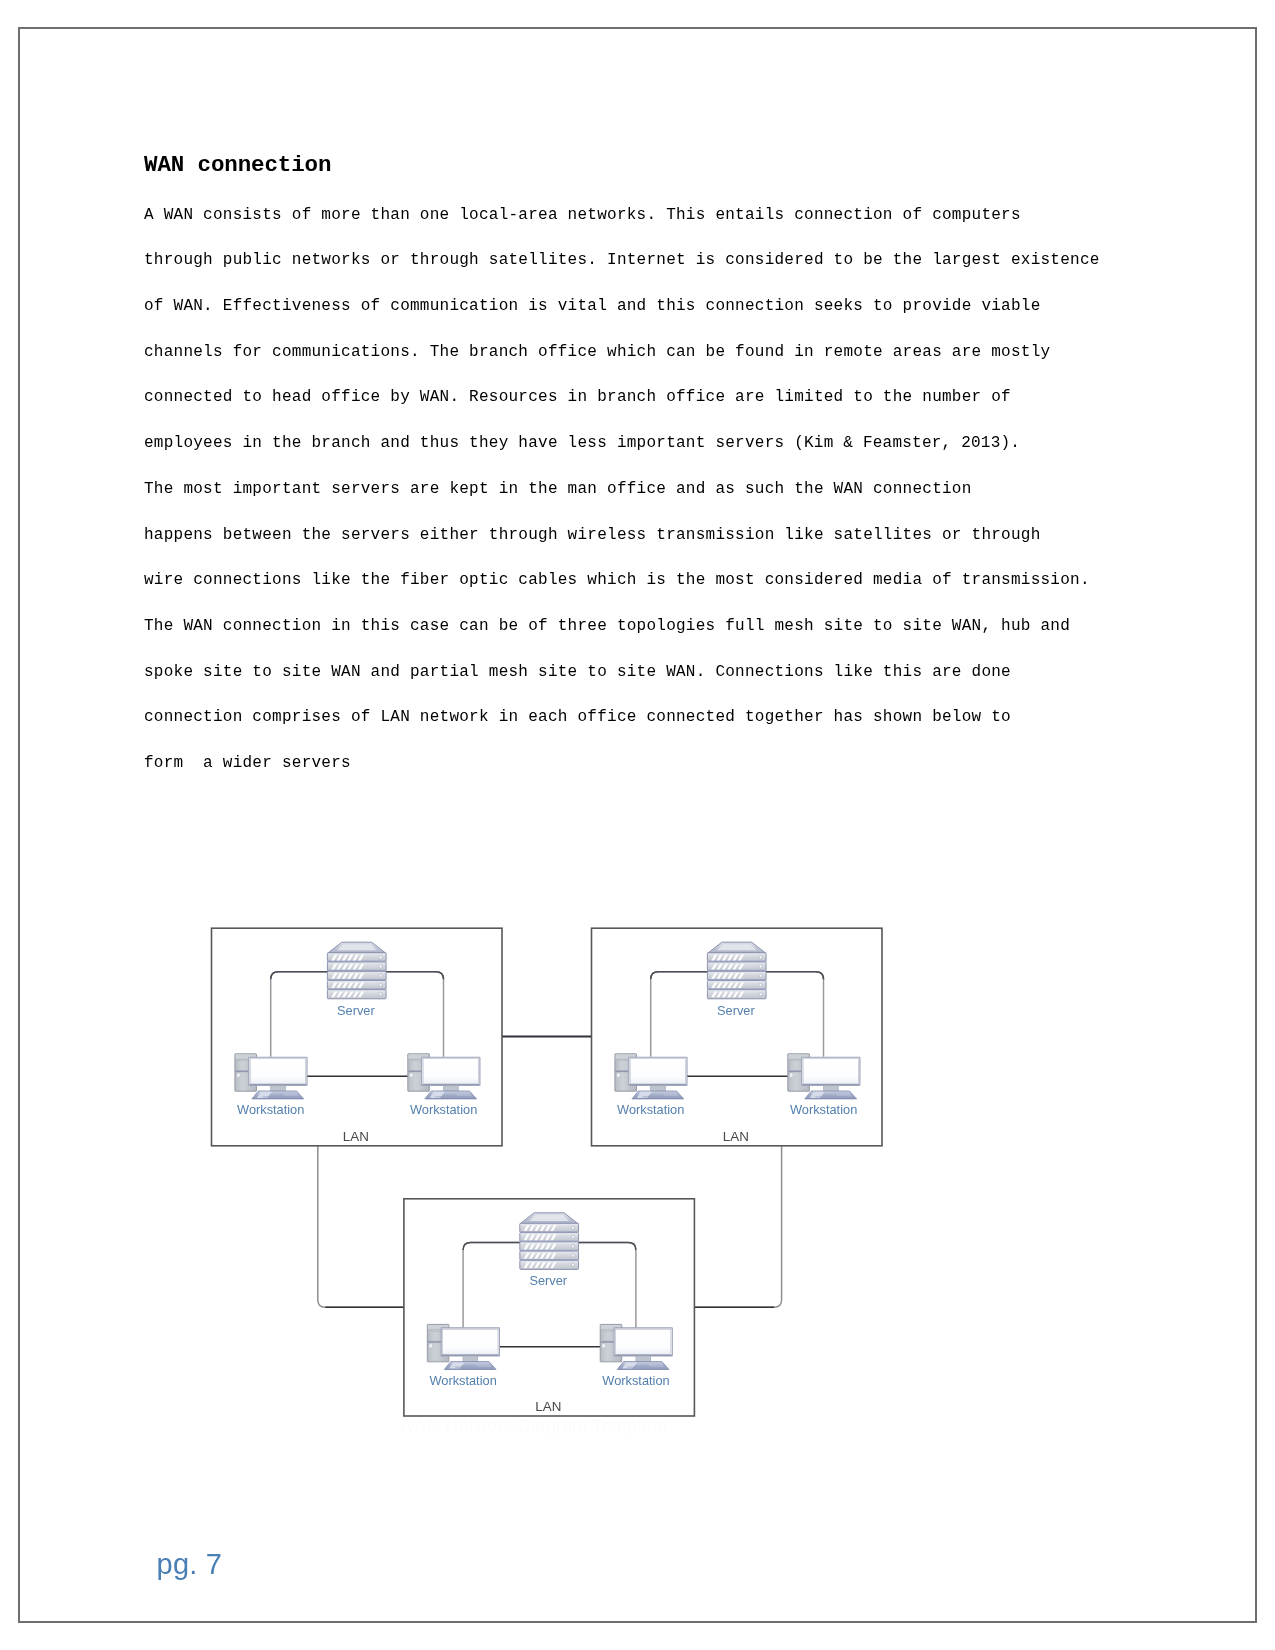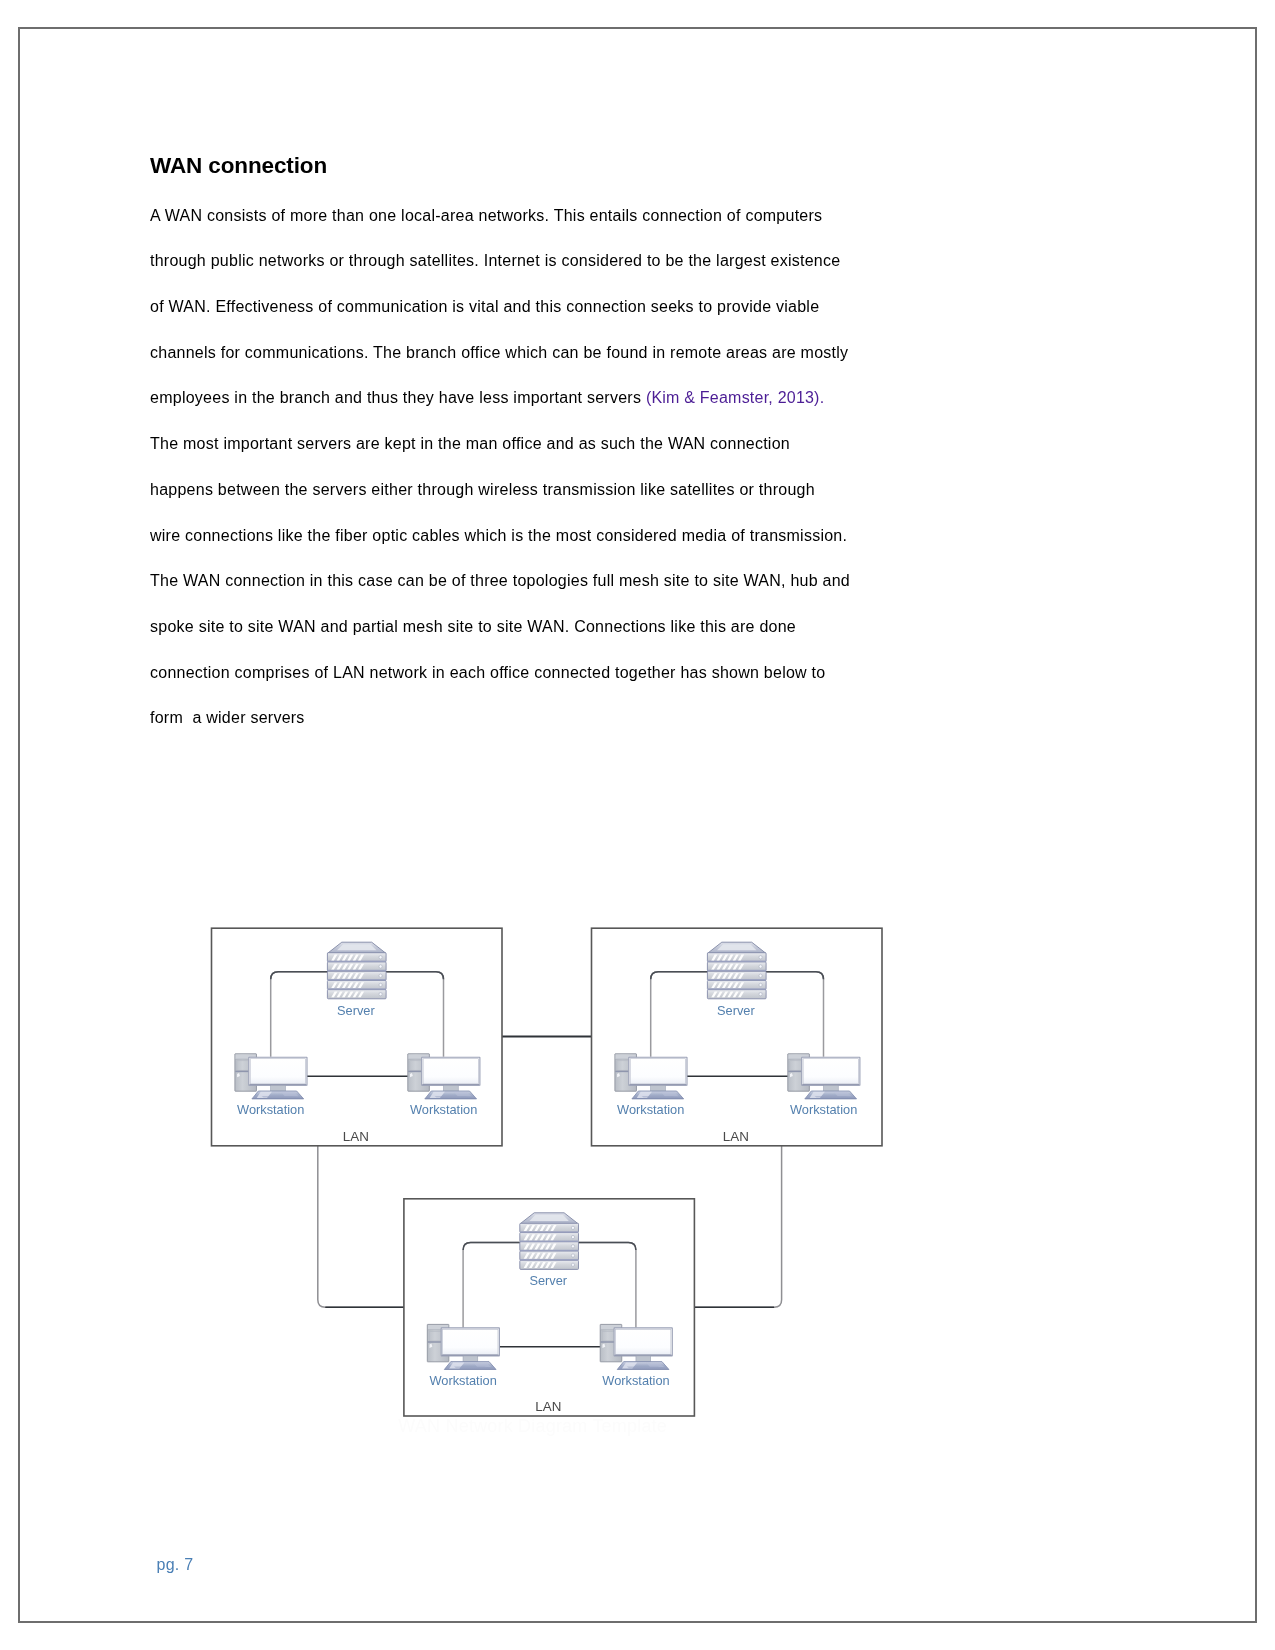--- a/index.html
+++ b/index.html
@@ -1,41 +1,42 @@
 <!DOCTYPE html>
 <html><head>
 <meta charset="utf-8">
 <title>WAN connection</title>
 <style>
   html,body{margin:0;padding:0;background:#ffffff;}
   body{width:1275px;height:1650px;overflow:hidden;font-family:"Liberation Sans",sans-serif;
        -webkit-font-smoothing:antialiased;}
   .page{position:absolute;left:18px;top:27px;width:1239px;height:1596px;
         border:2.4px solid #6e6e6e;background:#fff;box-sizing:border-box;}
-  .content{position:absolute;left:130px;top:114.2px;width:990px;height:790px;}
+  .content{position:absolute;left:124px;top:114.2px;width:990px;height:790px;font-family:Liberation Mono, monospace;}
   h1.heading{font-size:22.5px;font-weight:bold;color:#000;margin:0;line-height:45.7px;
              letter-spacing:-0.12px;position:absolute;left:0;top:0;white-space:pre;}
   .para{position:absolute;left:0;top:49.4px;}
   .para .ln{font-size:16px;color:#000000;line-height:45.7px;white-space:pre;letter-spacing:0.25px;}
-  .cite{color:#4c1d95;letter-spacing:0.22px;}
-  .pgnum{position:absolute;left:136.5px;top:1524.2px;font-size:16px;color:#4a7fb5;letter-spacing:0.25px;line-height:23.2px;}
+  .cite{color:#000000;letter-spacing:0.22px;}
+  .pgnum{position:absolute;left:136.5px;top:1524.2px;font-size:29px;color:#4a7fb5;letter-spacing:0.25px;line-height:23.2px;}
   .diagram{position:absolute;left:0;top:0;}
   .dlabel{font-family:"Liberation Sans",sans-serif;}
 </style>
 </head>
 <body>
 
 <div class="page">
   <div class="content">
     <h1 class="heading">WAN connection</h1>
     <div class="para">
         <div class="ln">A WAN consists of more than one local-area networks. This entails connection of computers</div>
         <div class="ln">through public networks or through satellites. Internet is considered to be the largest existence</div>
         <div class="ln">of WAN. Effectiveness of communication is vital and this connection seeks to provide viable</div>
         <div class="ln">channels for communications. The branch office which can be found in remote areas are mostly</div>
+        <div class="ln">connected to head office by WAN. Resources in branch office are limited to the number of</div>
         <div class="ln">employees in the branch and thus they have less important servers <span class="cite">(Kim &amp; Feamster, 2013).</span></div>
         <div class="ln">The most important servers are kept in the man office and as such the WAN connection</div>
         <div class="ln">happens between the servers either through wireless transmission like satellites or through</div>
         <div class="ln">wire connections like the fiber optic cables which is the most considered media of transmission.</div>
         <div class="ln">The WAN connection in this case can be of three topologies full mesh site to site WAN, hub and</div>
         <div class="ln">spoke site to site WAN and partial mesh site to site WAN. Connections like this are done</div>
         <div class="ln">connection comprises of LAN network in each office connected together has shown below to</div>
         <div class="ln">form  a wider servers</div>
       </div>
   </div>

